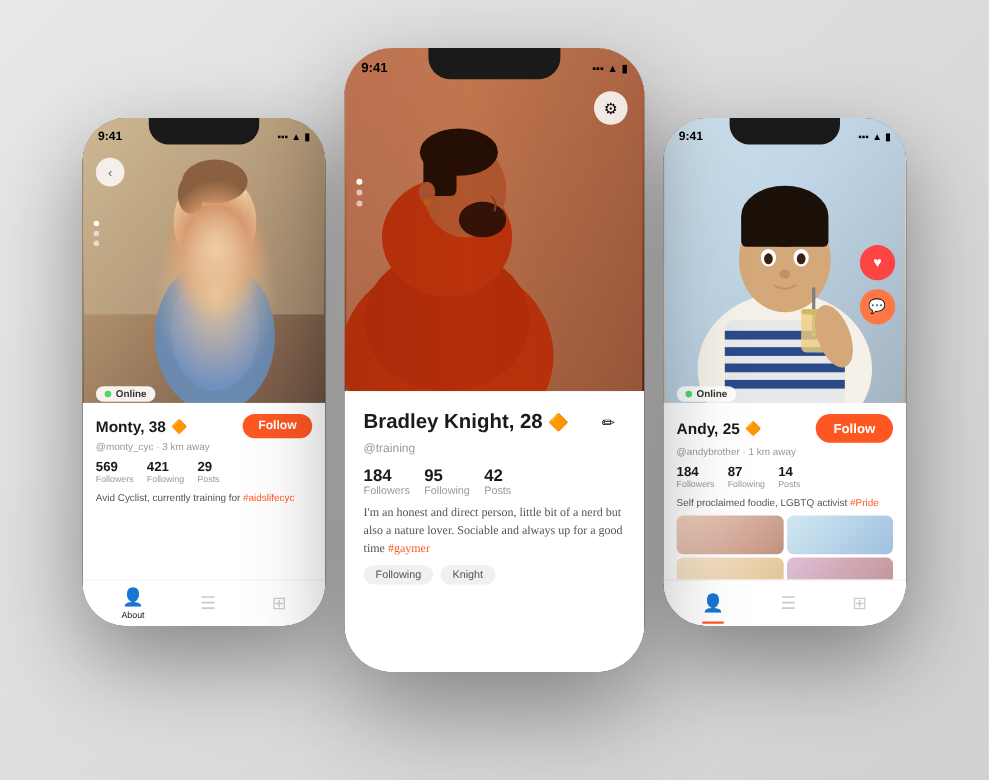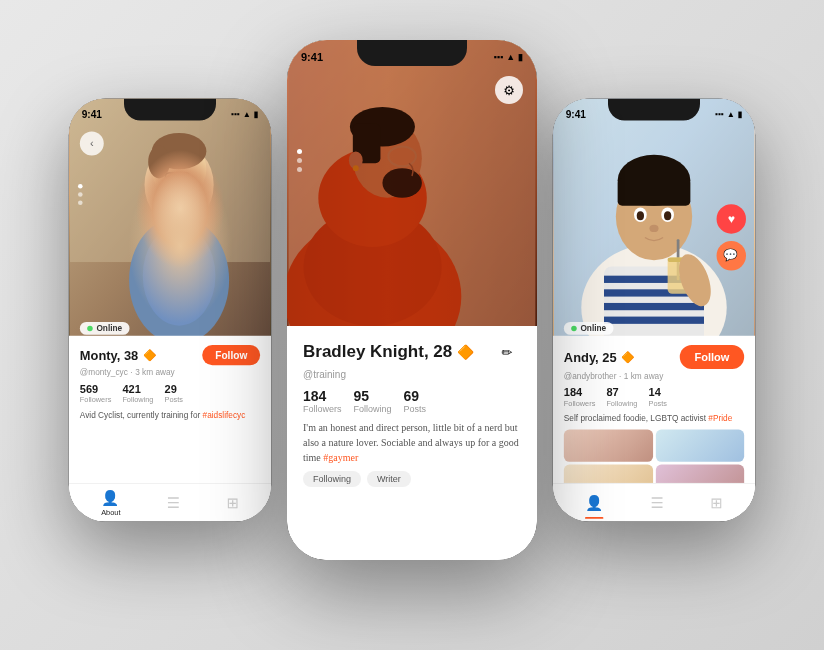--- a/index.html
+++ b/index.html
@@ -618,32 +618,32 @@
       <div class="stats-row">
         <div class="stat">
           <span class="stat-num stat-num-lg">184</span>
           <span class="stat-label stat-label-lg">Followers</span>
         </div>
         <div class="stat">
           <span class="stat-num stat-num-lg">95</span>
           <span class="stat-label stat-label-lg">Following</span>
         </div>
         <div class="stat">
-          <span class="stat-num stat-num-lg">69</span>
+          <span class="stat-num stat-num-lg">42</span>
           <span class="stat-label stat-label-lg">Posts</span>
         </div>
       </div>
 
       <div class="bio bio-center">
         <span>I'm an honest and direct person, little bit of a nerd but also a nature lover. Sociable and always up for a good time </span><span class="hashtag">#gaymer</span>
       </div>
 
       <div class="tags-row">
         <span class="tag">Following</span>
-        <span class="tag">Writer</span>
+        <span class="tag">Knight</span>
       </div>
     </div>
   </div>
 </div>
 
 <div class="phone phone-right">
   <div class="phone-inner">
     <div class="notch"></div>
 
     <div class="status-bar">

